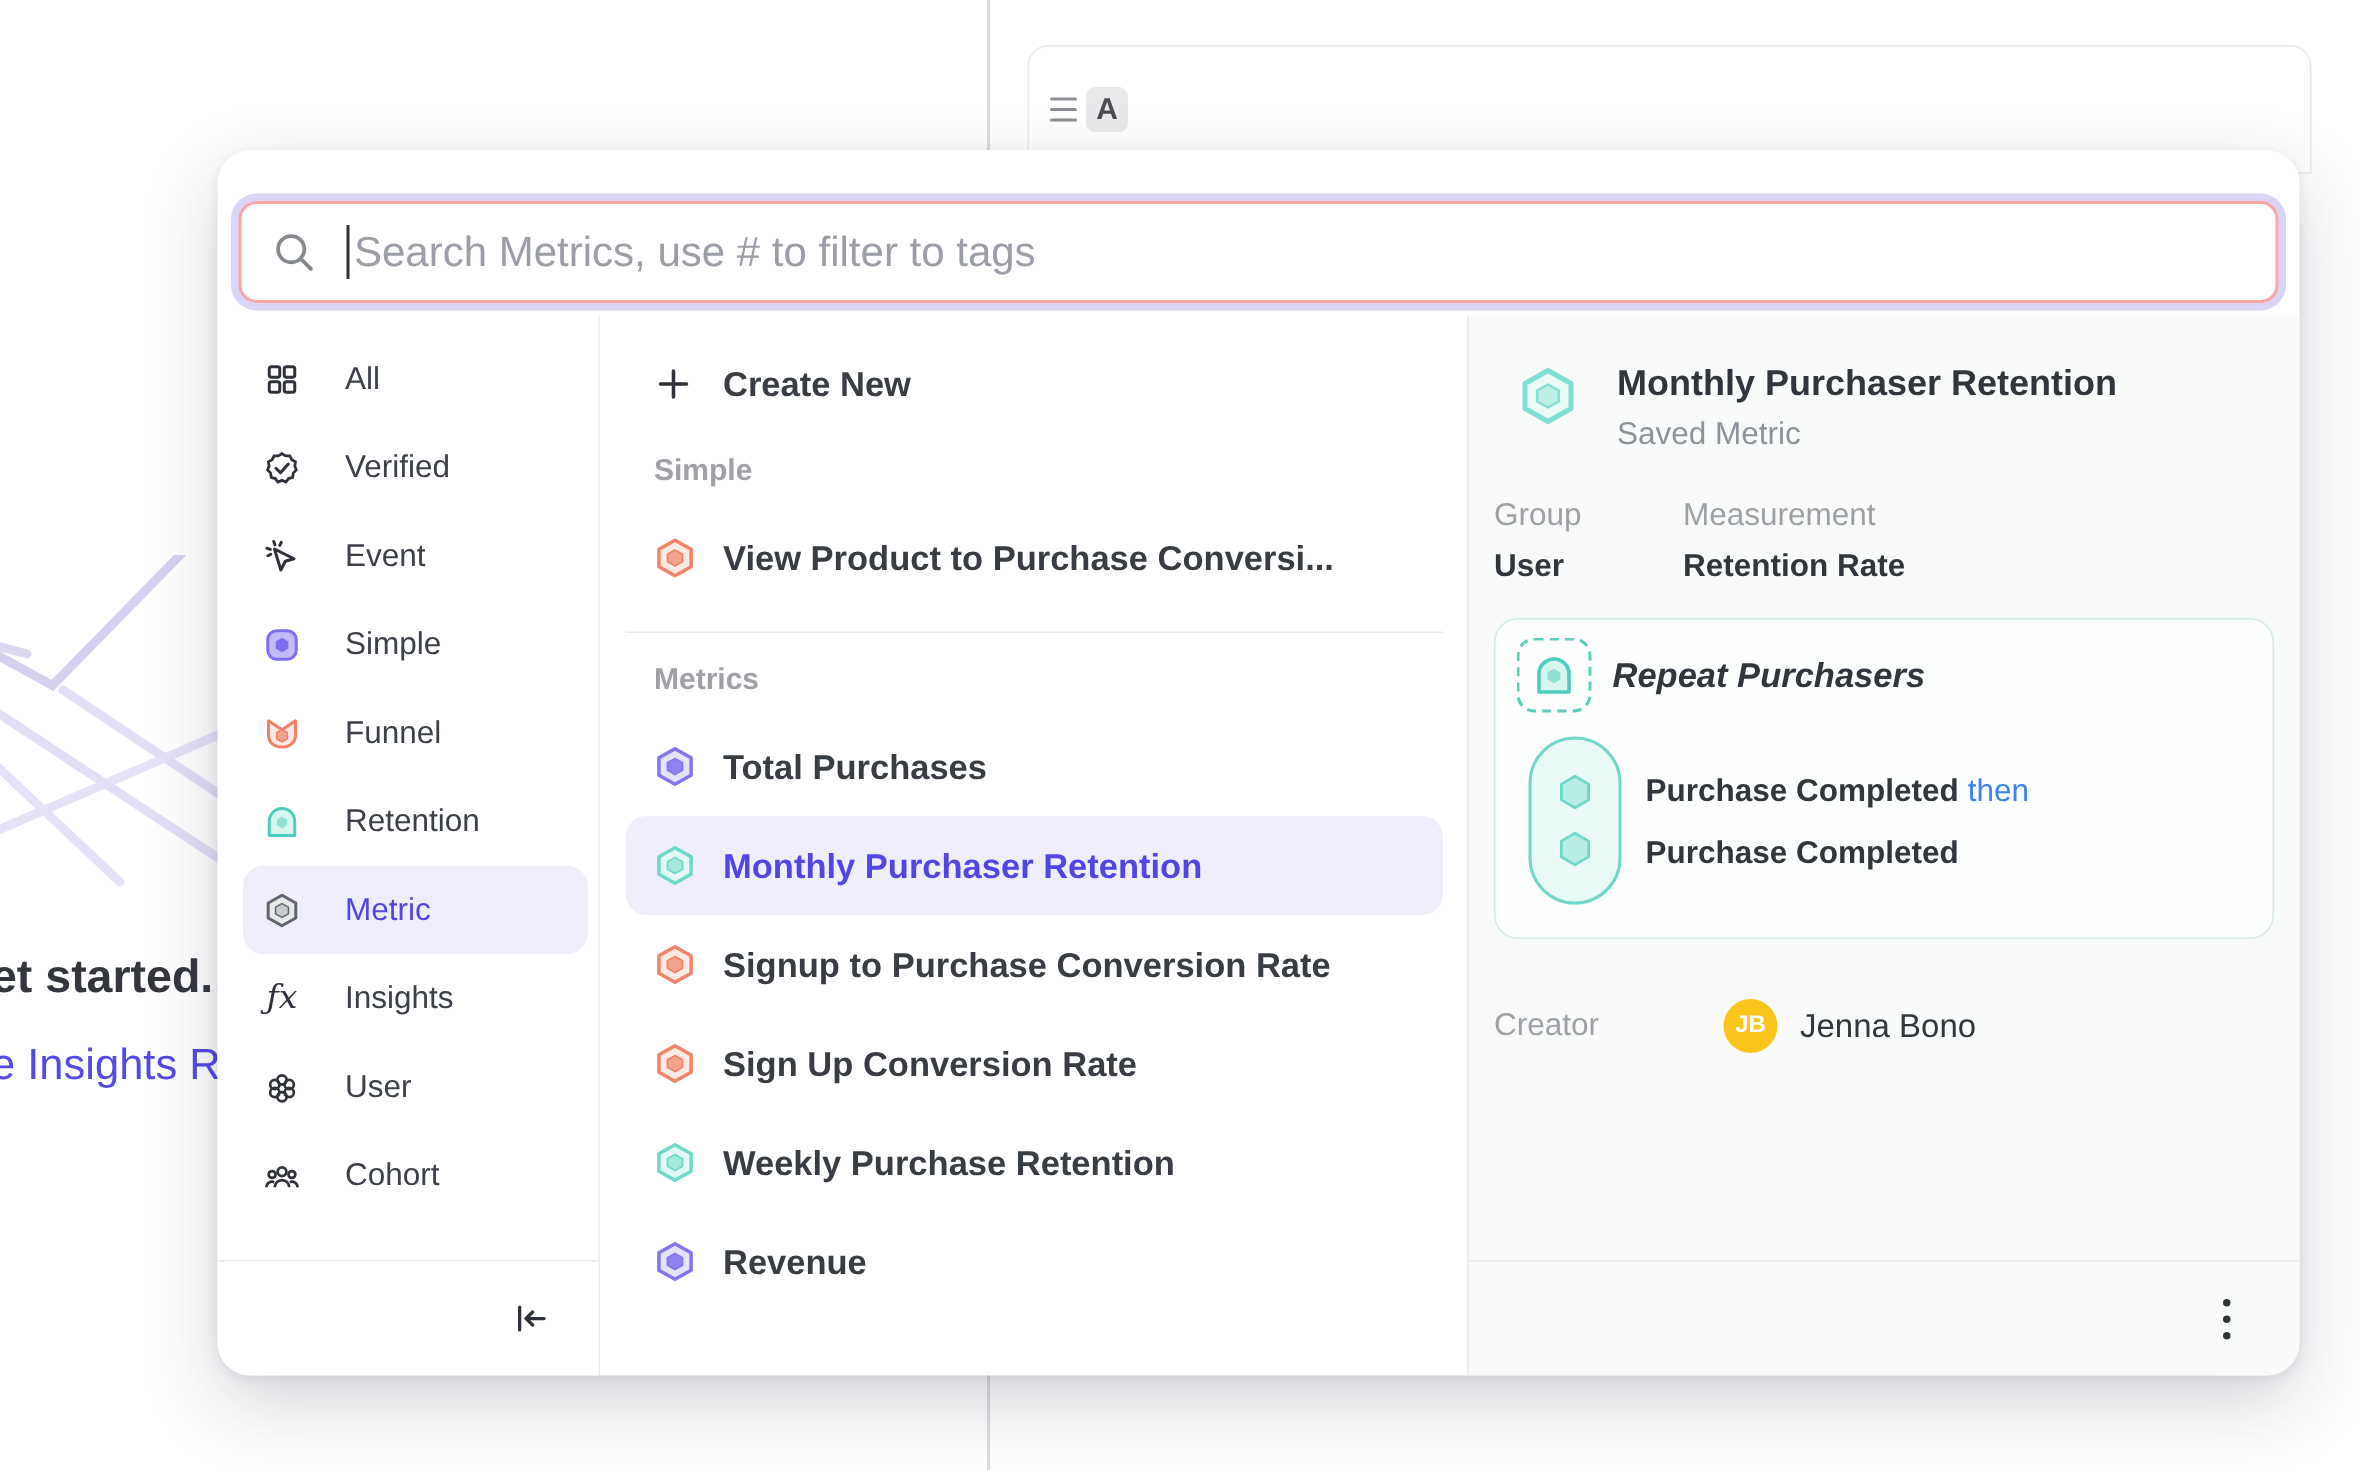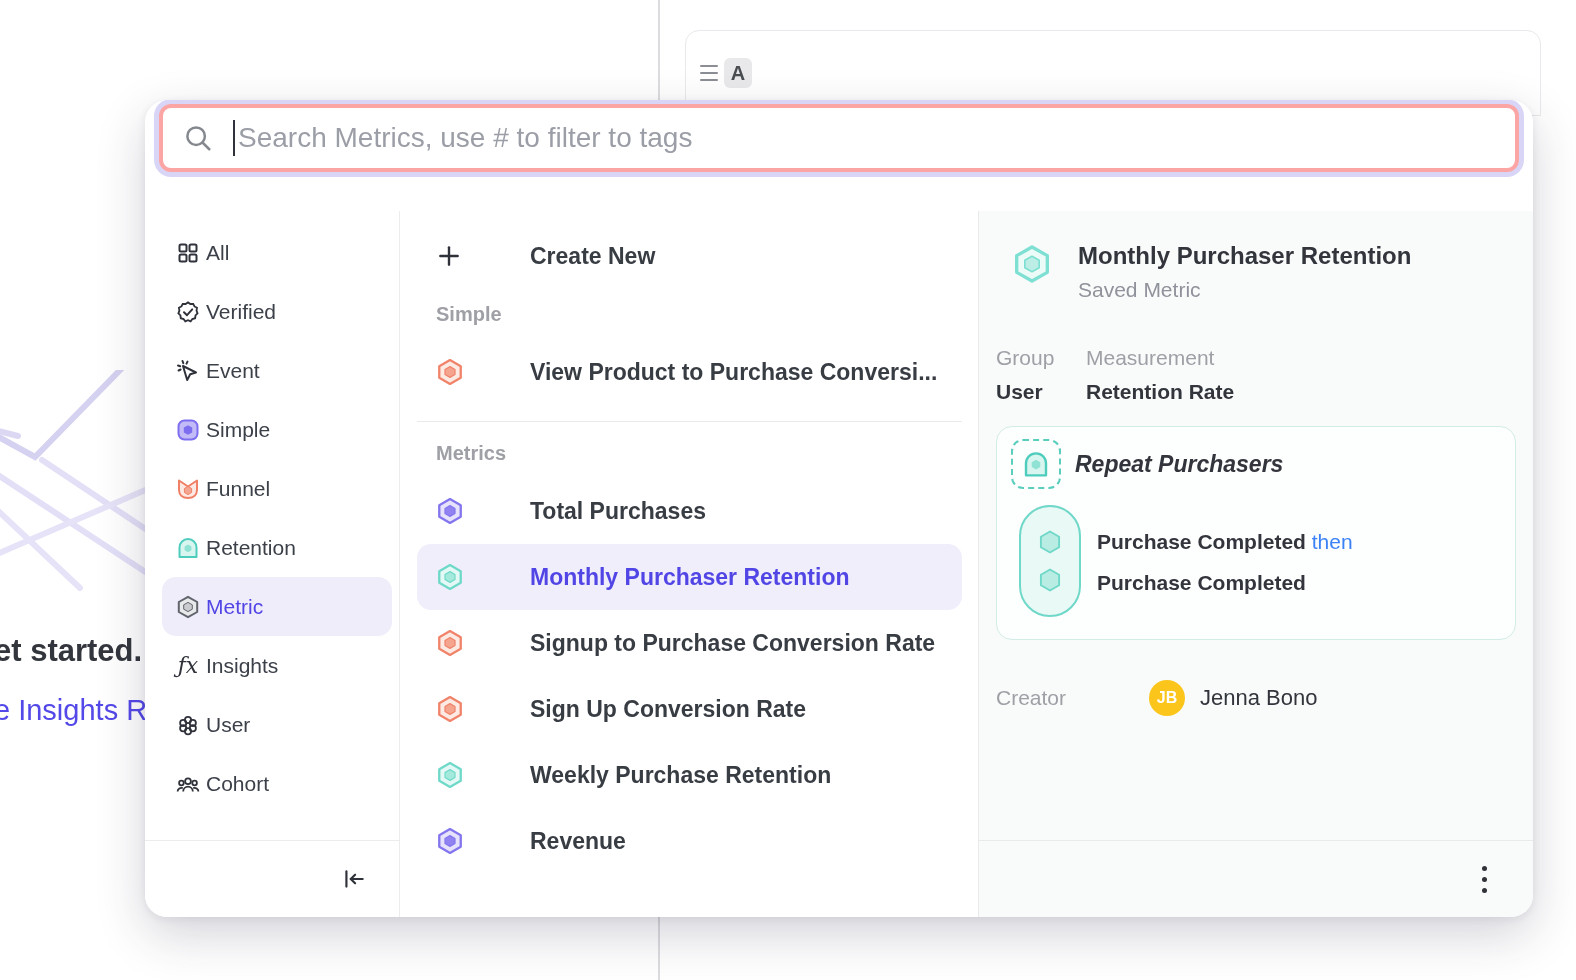--- a/index.html
+++ b/index.html
@@ -21,63 +21,63 @@
   .row-badge { width:28px; height:30px; background:#e9e9eb; border-radius:6px; color:#4a4d52;
     font-weight:700; font-size:20px; display:flex; align-items:center; justify-content:center; margin-right:8px; }
   .select-pill { flex:1; height:52px; background:#e4e0fa; border-radius:10px; display:flex; align-items:center;
     padding-left:14px; font-size:24px; font-weight:600; color:#4f43e2; cursor:pointer; }
 
   
   .modal { position:absolute; left:145px; top:100px; width:1388px; height:817px; background:#fff;
     border-radius:22px; box-shadow:0 18px 50px rgba(40,40,70,.20), 0 2px 8px rgba(40,40,70,.08);
     z-index:2; overflow:hidden; }
 
-  .search-box { position:absolute; left:14px; top:4px; width:1360px; height:68px;
-    border:4px solid #fca5a5; border-radius:12px; box-shadow:0 0 0 5px #d9d5f6; background:#fff;
+  .search-box { position:absolute; left:14px; top:34px; width:1360px; height:68px;
+    border:2px solid #fca5a5; border-radius:12px; box-shadow:0 0 0 5px #d9d5f6; background:#fff;
     display:flex; align-items:center; padding:0 20px; }
   .search-box svg { flex:0 0 auto; margin-right:20px; }
   .caret { width:2px; height:36px; background:#2f323a; margin-right:3px; }
   .search-box input { border:none; outline:none; flex:1; font-size:28px; color:#33363d;
     font-family:"Liberation Sans", sans-serif; background:transparent; }
   .search-box input::placeholder { color:#9b9ea6; }
 
   .cols { position:absolute; left:0; top:111px; width:1388px; height:706px; display:flex; }
 
   
   .sidebar { width:255px; border-right:1px solid #ececef; position:relative; padding-top:12px; }
   .side-item { height:59px; margin:0 7px 0 17px; border-radius:14px; display:flex; align-items:center;
-    padding-left:14px; cursor:pointer; }
+    padding-left:14px; cursor:pointer;gap:24px; }
   .side-item .icn { width:24px; height:24px; margin-right:6px; display:flex; align-items:flex-end; justify-content:center; }
   .side-item .lbl { font-size:21px; font-weight:500; color:#3c4049; }
   .side-item.selected { background:#f0edfb; }
   .side-item.selected .lbl { color:#5146e5; }
   .fx { font-family:"DejaVu Serif", serif; font-style:italic; font-size:22px; color:#2f323a; }
   .side-foot { position:absolute; left:0; bottom:0; width:100%; height:77px; border-top:1px solid #ececef;
     display:flex; align-items:center; justify-content:flex-end; padding-right:28px; background:#fff; }
   .collapse-btn { width:34px; height:34px; display:flex; align-items:center; justify-content:center; cursor:pointer; border-radius:8px; }
 
   
   .listcol { width:578px; position:relative; padding-top:14px; }
-  .row { height:66px; margin:0 16px 0 17px; border-radius:14px; display:flex; align-items:center; padding-left:19px; cursor:pointer;gap:48px; }
+  .row { height:66px; margin:0 16px 0 17px; border-radius:14px; display:flex; align-items:center; padding-left:19px; cursor:pointer; }
   .row .icn { width:28px; height:28px; margin-right:18px; }
   .row .lbl { font-size:23px; font-weight:600; color:#383c43; white-space:nowrap; }
   .row.selected { background:#f1eefc; }
   .row.selected .lbl { color:#5146e5; }
   .create-row { height:62px; }
   .plus { width:26px; height:26px; margin-right:20px; }
   .sec-head { font-size:20px; font-weight:600; color:#9ea0a6; margin:10px 0 8px 36px; height:34px; display:flex; align-items:center; }
   .divider { height:1px; background:#e9eaec; margin:16px 16px 14px 17px; }
 
   
   .detail { flex:1; background:#f9fbfb; border-left:1px solid #e8eaeb; position:relative; padding:0 17px; }
   .d-head { display:flex; margin-top:31px; }
   .d-head .bigicn { width:40px; height:40px; margin:2px 26px 0 16px; }
   .d-title { font-size:24px; font-weight:700; color:#32353c; }
   .d-sub { font-size:21px; color:#8f929a; margin-top:8px; }
-  .d-meta { display:flex; margin-top:44px; }
+  .d-meta { display:flex; margin-top:30px;gap:36px; }
   .d-meta .m-col1 { width:90px; }
   .m-label { font-size:21px; font-weight:500; color:#9ea0a6; }
   .m-value { font-size:21px; font-weight:700; color:#32353c; margin-top:10px; }
   .d-card { margin-top:22px; background:#fdfefe; border:1.5px solid #d2ece6; border-radius:16px; padding:12px 14px 22px 14px; }
   .dc-head { display:flex; align-items:center; }
   .dashed-icn { width:50px; height:50px; border:2px dashed #59cebd; border-radius:12px;
     display:flex; align-items:center; justify-content:center; margin-right:14px; }
   .dc-title { font-size:23px; font-weight:700; color:#32353c;font-style:italic; }
   .dc-body { display:flex; margin-top:16px; }
   .capsule { width:62px; height:112px; border:2px solid #6fd8c8; background:#e9f9f5; border-radius:32px;

